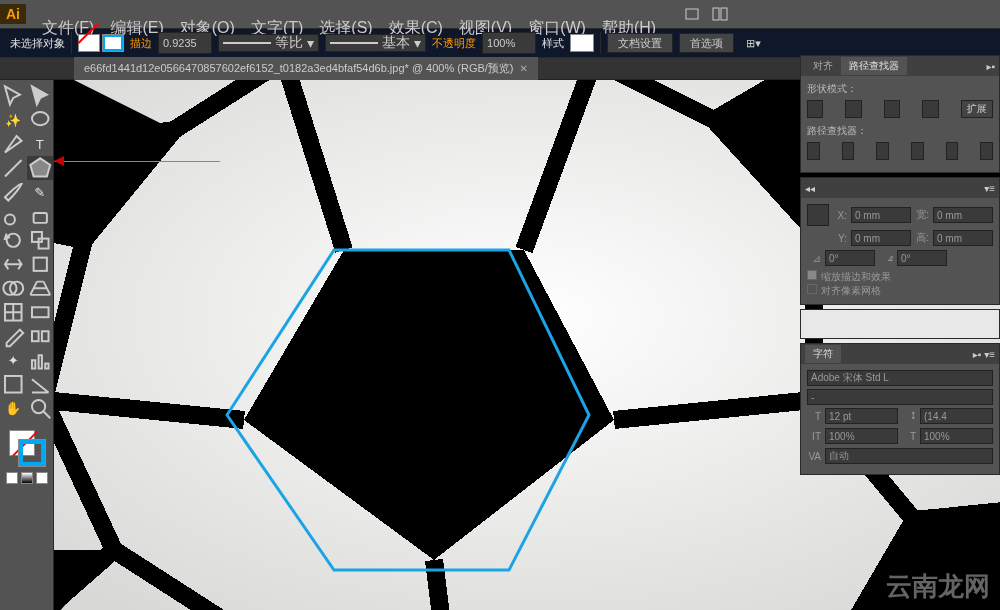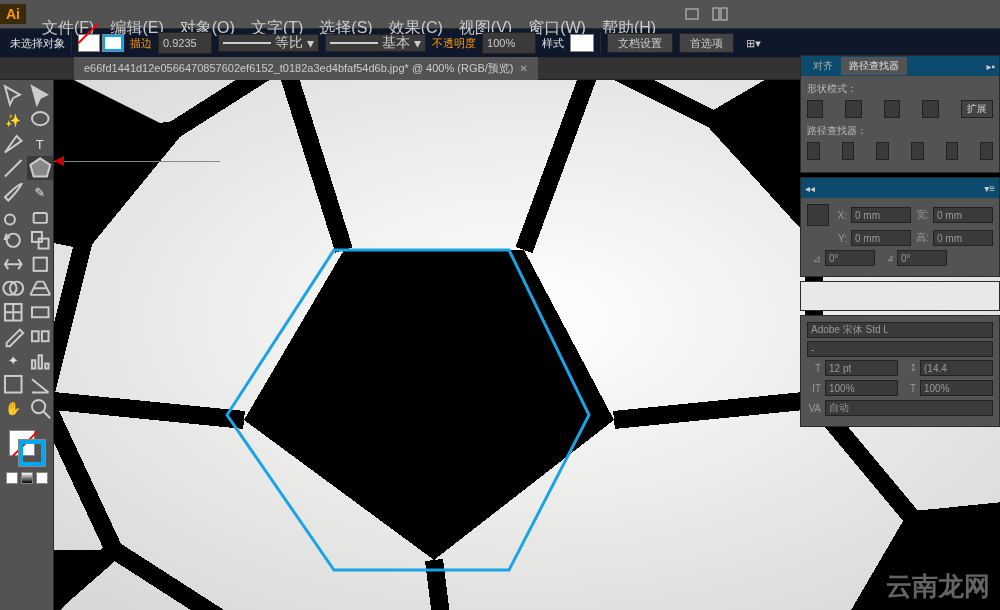--- a/index.html
+++ b/index.html
@@ -41,21 +41,21 @@
 .fs-fill::after { content: ""; position: absolute; left: -2px; top: 50%; width: 140%; height: 2px; background: red; transform: rotate(-45deg); }
 .fs-stroke { position: absolute; right: 0; bottom: 0; width: 26px; height: 26px; border: 4px solid #00a8f3; box-shadow: 0 0 0 1px #888; }
 .swatch-row { display: flex; gap: 3px; margin-top: 6px; justify-content: center; }
 .sw { width: 12px; height: 12px; border: 1px solid #888; }
 
 .canvas { flex: 1; background: #1a1a1a; position: relative; overflow: hidden; }
 .canvas svg { position: absolute; inset: 0; }
 
 .panels { position: absolute; right: 0; top: 55px; width: 200px; display: flex; flex-direction: column; gap: 4px; }
 .panel { background: #535353; border: 1px solid #2a2a2a; font-size: 10px; }
-.panel-tabs { display: flex; background: #0c4a6e; height: 20px; align-items: center; padding: 0 4px; }
+.panel-tabs { display: flex; background: #404040; height: 20px; align-items: center; padding: 0 4px; }
 .ptab { padding: 2px 8px; color: #aaa; }
 .ptab.active { background: #535353; color: #e0e0e0; }
 .panel-body { padding: 6px; }
 .icon-row { display: flex; gap: 22px; margin-bottom: 6px; }
 .picon { width: 20px; height: 18px; background: #3a3a3a; border: 1px solid #222; }
 .picon.wide { width: 40px; background: #444; text-align: center; line-height: 16px; }
 .section-label { color: #bbb; margin-bottom: 4px; }
 .field-row { display: flex; align-items: center; gap: 4px; margin-bottom: 4px; }
 .field-row label { width: 14px; text-align: right; color: #999; }
 .field-input { flex: 1; height: 16px; background: #3a3a3a; border: 1px solid #222; padding: 0 3px; color: #999; font-size: 10px; display: flex; align-items: center; }
@@ -390,26 +390,32 @@
           <div class="field-input">0 mm</div>
         <label>高:</label>
           <div class="field-input">0 mm</div>
       </div>
       <div class="field-row">
         <label>⊿</label>
           <div class="field-input" style="flex:0 0 50px">0°</div>
         <label>⦨</label>
           <div class="field-input" style="flex:0 0 50px">0°</div>
       </div>
+      <div style="color:#999;margin-top:4px"><span class="chk on"></span><span>缩放描边和效果</span></div>
+      <div style="color:#999"><span class="chk"></span><span>对齐像素网格</span></div>
     </div>
   </div>
 
   <div class="panel" style="height:30px;background:#e8e8e8"></div>
 
   <div class="panel">
+    <div class="panel-tabs">
+      <div class="ptab active">字符</div>
+      <span style="margin-left:auto">▸▪ ▾≡</span>
+    </div>
     <div class="panel-body">
       <div class="field-input" style="margin-bottom:3px">Adobe 宋体 Std L</div>
       <div class="field-input" style="margin-bottom:3px">-</div>
       <div class="field-row">
         <label>T</label>
           <div class="field-input">12 pt</div>
         <label>⭥</label>
           <div class="field-input">(14.4</div>
       </div>
       <div class="field-row">

